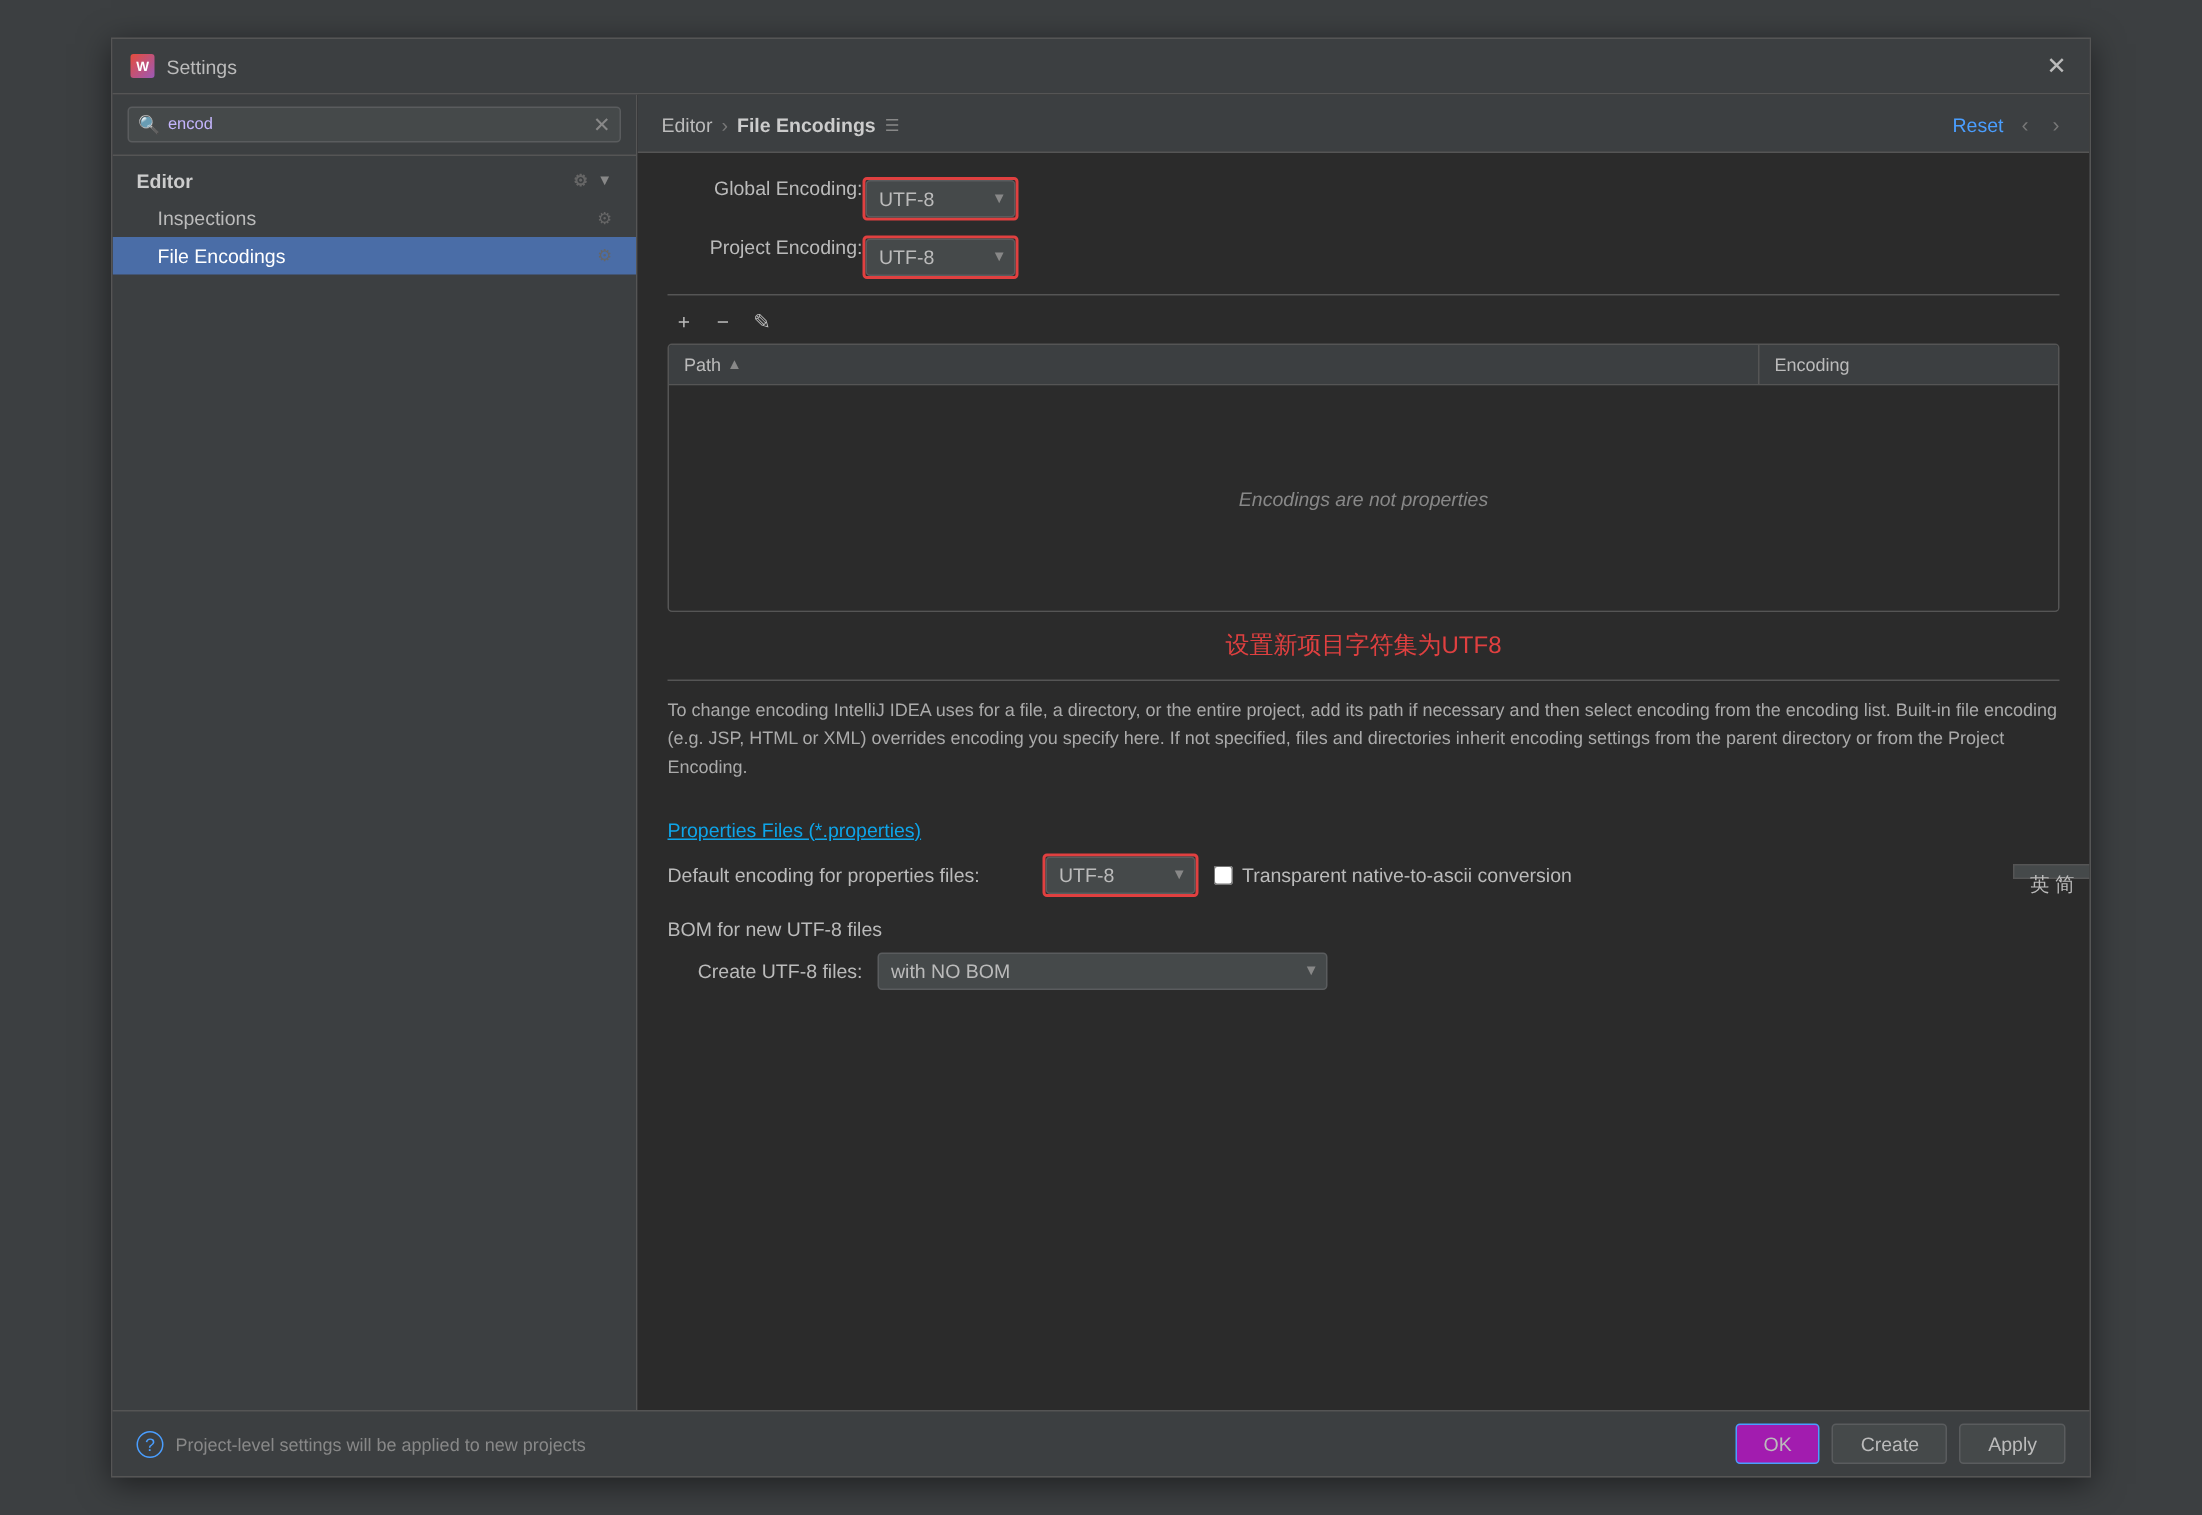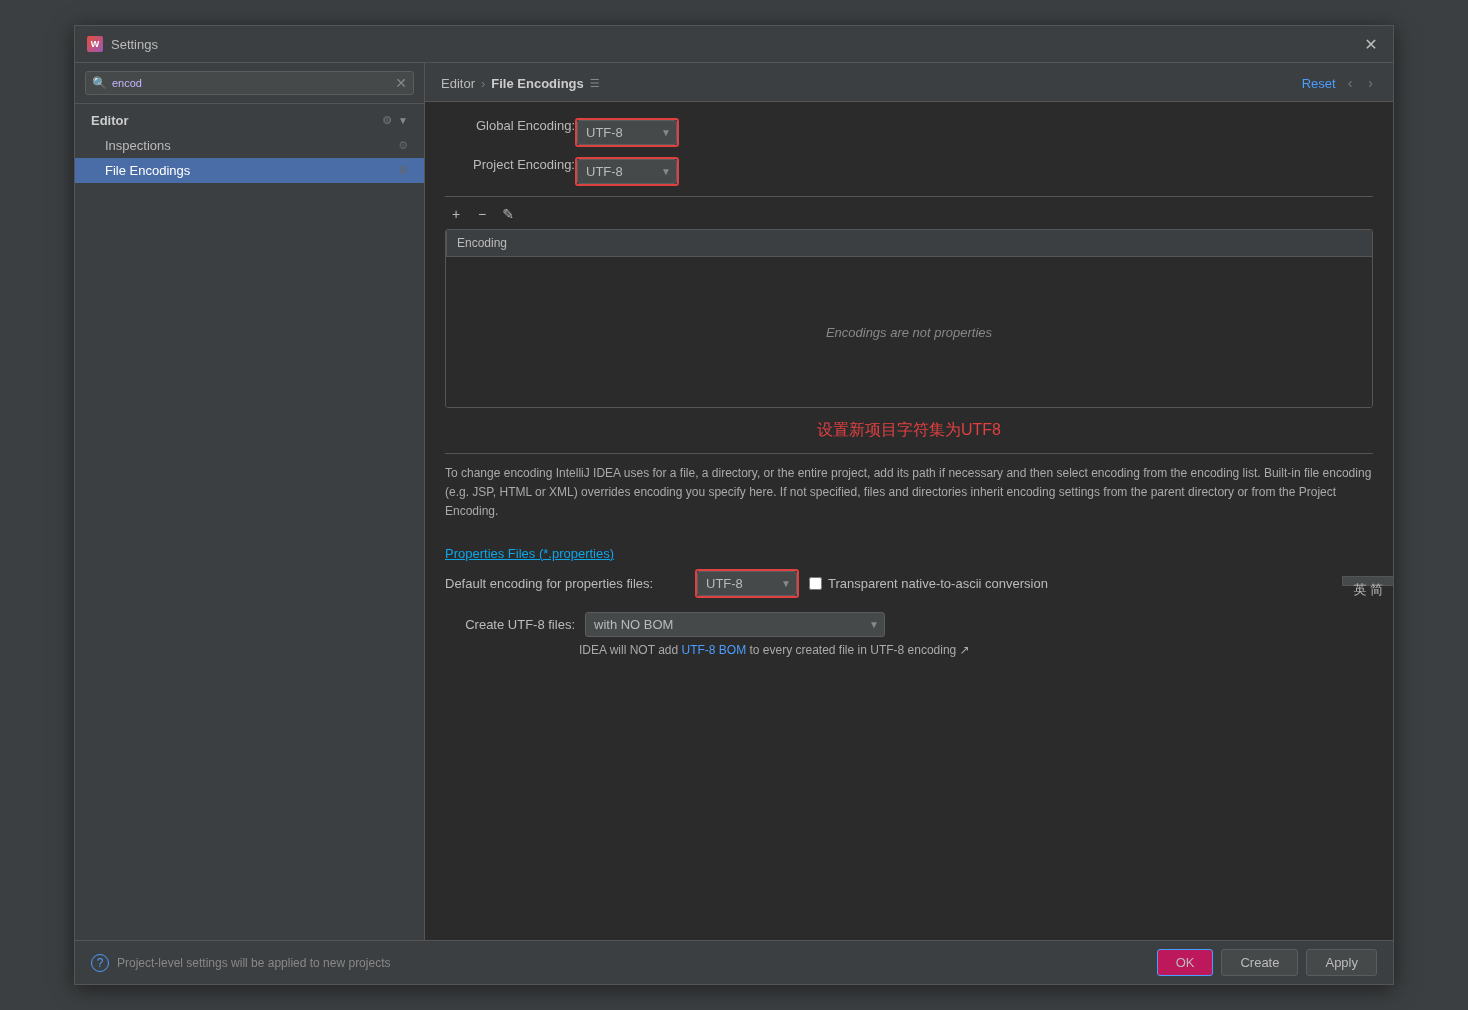--- a/index.html
+++ b/index.html
@@ -422,21 +422,21 @@
       gap: 8px;
     }
     .btn {
       padding: 5px 18px;
       border-radius: 3px;
       border: 1px solid #5a5c5e;
       cursor: pointer;
       font-size: 13px;
     }
     .btn-ok {
-      background: #be185d;
+      background: #a21caf;
       border-color: #4a9eff;
       color: #bbb;
     }
     .btn-cancel {
       background: #45494a;
       color: #bbb;
     }
     .btn-apply {
       background: #45494a;
       color: #bbb;
@@ -524,20 +524,24 @@
         </div>
 
         <div class="toolbar-row">
           <button class="tool-btn">+</button>
           <button class="tool-btn">−</button>
           <button class="tool-btn">✎</button>
         </div>
 
         <div class="table-container">
           <div class="table-header">
+            <div class="th path">
+              <span>Path</span>
+              <span class="sort-icon">▲</span>
+            </div>
             <div class="th encoding">
               <span>Encoding</span>
             </div>
           </div>
           <div class="table-body">
             <span class="empty-msg">Encodings are not properties</span>
           </div>
         </div>
 
         <div class="chinese-text">设置新项目字符集为UTF8</div>
@@ -557,31 +561,29 @@
             <input type="checkbox" id="transparentChk" style="">
             <label for="transparentChk">Transparent native-to-ascii conversion</label>
           </div>
         </div>
 
         <div style="position:relative;">
           <div class="lang-switcher" style="position:absolute;right:-20px;top:-30px;">英 简</div>
         </div>
 
         <div class="bom-section">
+          <div class="bom-title">BOM for new UTF-8 files</div>
           <div class="bom-row">
             <span class="bom-label">Create UTF-8 files:</span>
             <div class="bom-select-wrap">
               <select class="bom-select">
                 <option>with NO BOM</option>
               </select>
               <span class="select-arrow">▼</span>
             </div>
-          </div>
-          <div class="bom-hint">
-            <span>IDEA will NOT add </span><a class="bom-link">UTF-8 BOM</a><span> to every created file in UTF-8 encoding ↗</span>
           </div>
         </div>
       </div>
     </div>
   </div>
 
   <div class="dialog-footer">
     <div class="footer-left">
       <div class="help-icon">?</div>
       <span class="footer-hint">Project-level settings will be applied to new projects</span>

